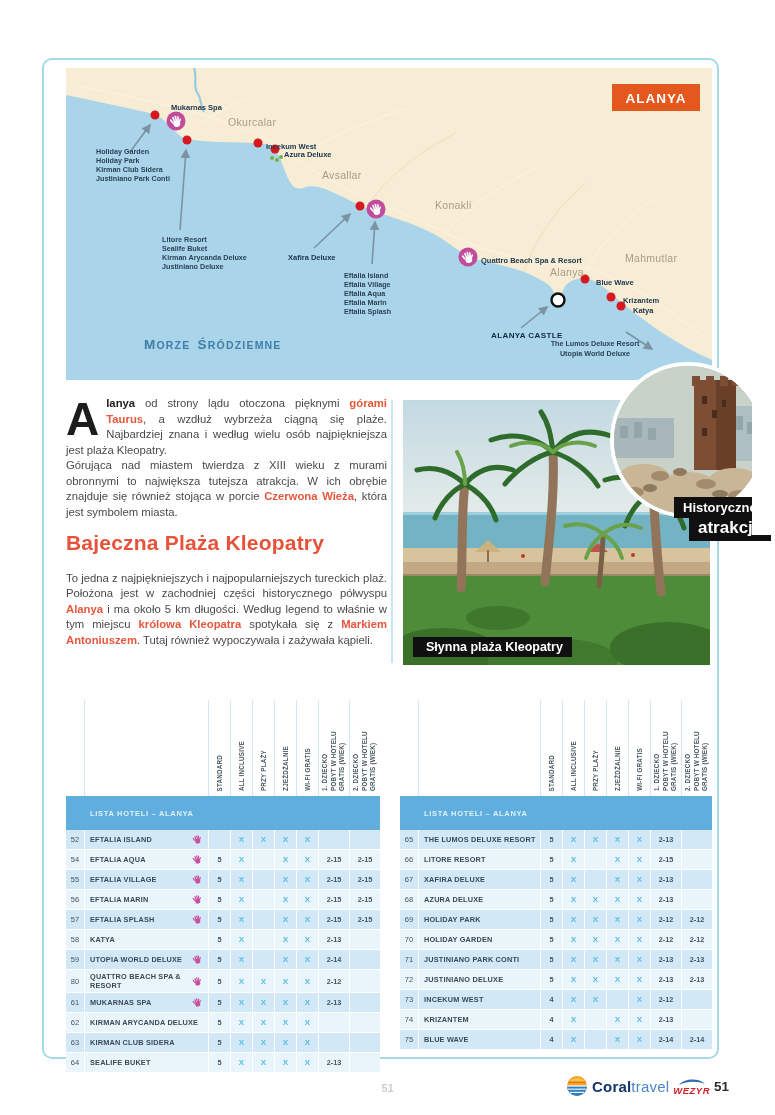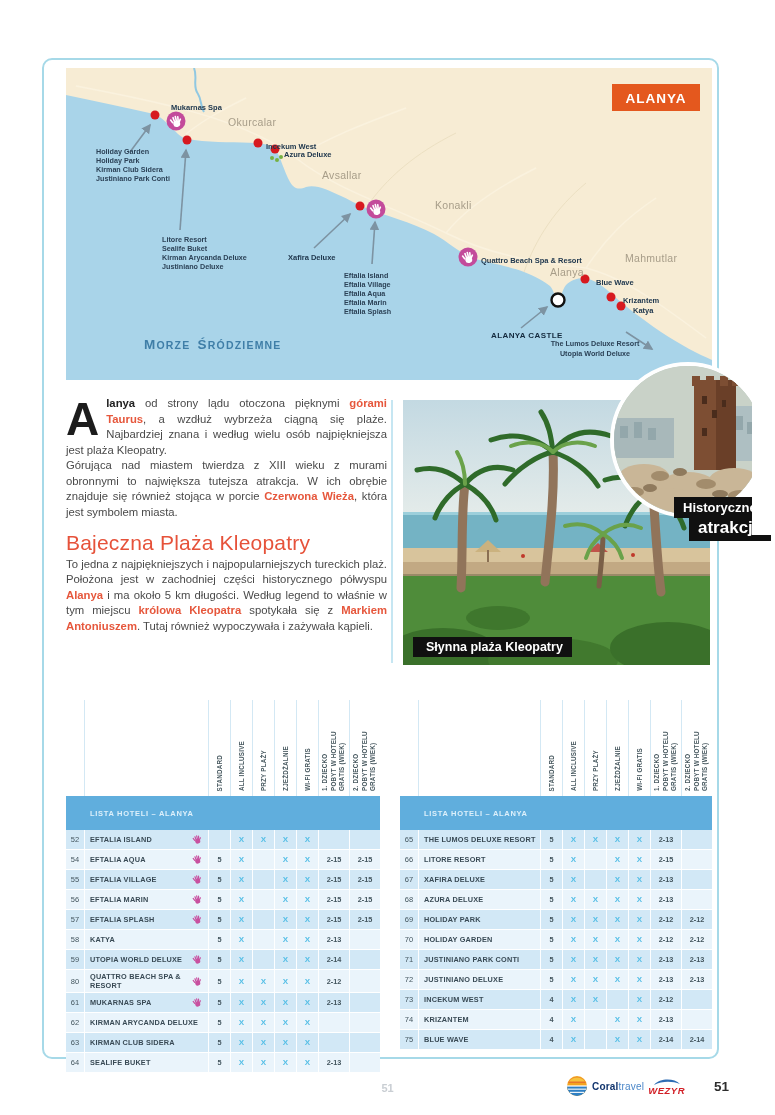--- a/index.html
+++ b/index.html
@@ -13,21 +13,21 @@
   
   .map{left:66px;top:68px;width:646px;height:312px;}
   .map svg{display:block;}
 
   
   .article{left:66px;top:396px;width:321px;}
   .article p{font-size:11.3px;line-height:1.38;color:#4a4a4a;text-align:justify;margin:0;}
   .article .dropcap{float:left;font-size:46px;line-height:40px;font-weight:700;color:#1c1c1c;padding:3px 7px 0 0;}
   .article .b{font-weight:700;color:#222;}
   .article .red{color:#e6573c;font-weight:700;}
-  .article h2{font-size:21px;color:#e6523a;margin:10px 0 2px;font-weight:400;letter-spacing:.2px;}
+  .article h2{font-size:21px;color:#e6523a;margin:10px 0 16px;font-weight:700;letter-spacing:.2px;}
 
   .divider{left:391px;top:400px;width:2px;height:263px;background:#c6e6f2;}
 
   
   .photo{left:403px;top:400px;width:307px;height:265px;overflow:hidden;}
   .caption-chip{background:#101010;color:#fff;font-weight:700;font-size:12.5px;padding:3px 9px;white-space:nowrap;}
   .beach-chip{left:413px;top:637px;padding-left:13px;}
   .chip-hist1{left:674px;top:497px;z-index:36;font-size:13px;}
   .chip-hist2{left:689px;top:515px;z-index:36;font-size:17px;}
 
@@ -57,21 +57,21 @@
   .c.name{justify-content:flex-start;text-align:left;padding:2px 3px 2px 5px;font-weight:700;
           color:#394a55;letter-spacing:.2px;gap:2px;}
   .c.name span.nm{flex:1;}
   .x{color:#56bfe6;font-weight:700;font-size:8px;}
   .hand{display:inline-flex;transform:rotate(-14deg);margin-right:2px;}
 
   
   .pagenum-center{left:0;top:1082px;width:775px;text-align:center;font-size:11px;font-weight:700;color:#c9ced3;}
   .pagenum-right{left:714px;top:1079px;font-size:13.5px;font-weight:700;color:#2d2d2d;}
   .coral-logo{left:566px;top:1075px;display:flex;align-items:center;gap:4px;}
-  .coral-word{font-size:10px;font-weight:700;color:#12356e;letter-spacing:.2px;}
+  .coral-word{font-size:15px;font-weight:700;color:#12356e;letter-spacing:.2px;}
   .coral-word .lt{font-weight:400;color:#4a86c8;}
   .wezyr{display:flex;flex-direction:column;align-items:center;line-height:1;}
   .wezyr .wz{font-size:9.5px;font-weight:700;font-style:italic;color:#d21f26;letter-spacing:.5px;}
 </style>
 </head>
 <body>
 
 <div class="abs frame"></div>
 
 <div class="abs map">

